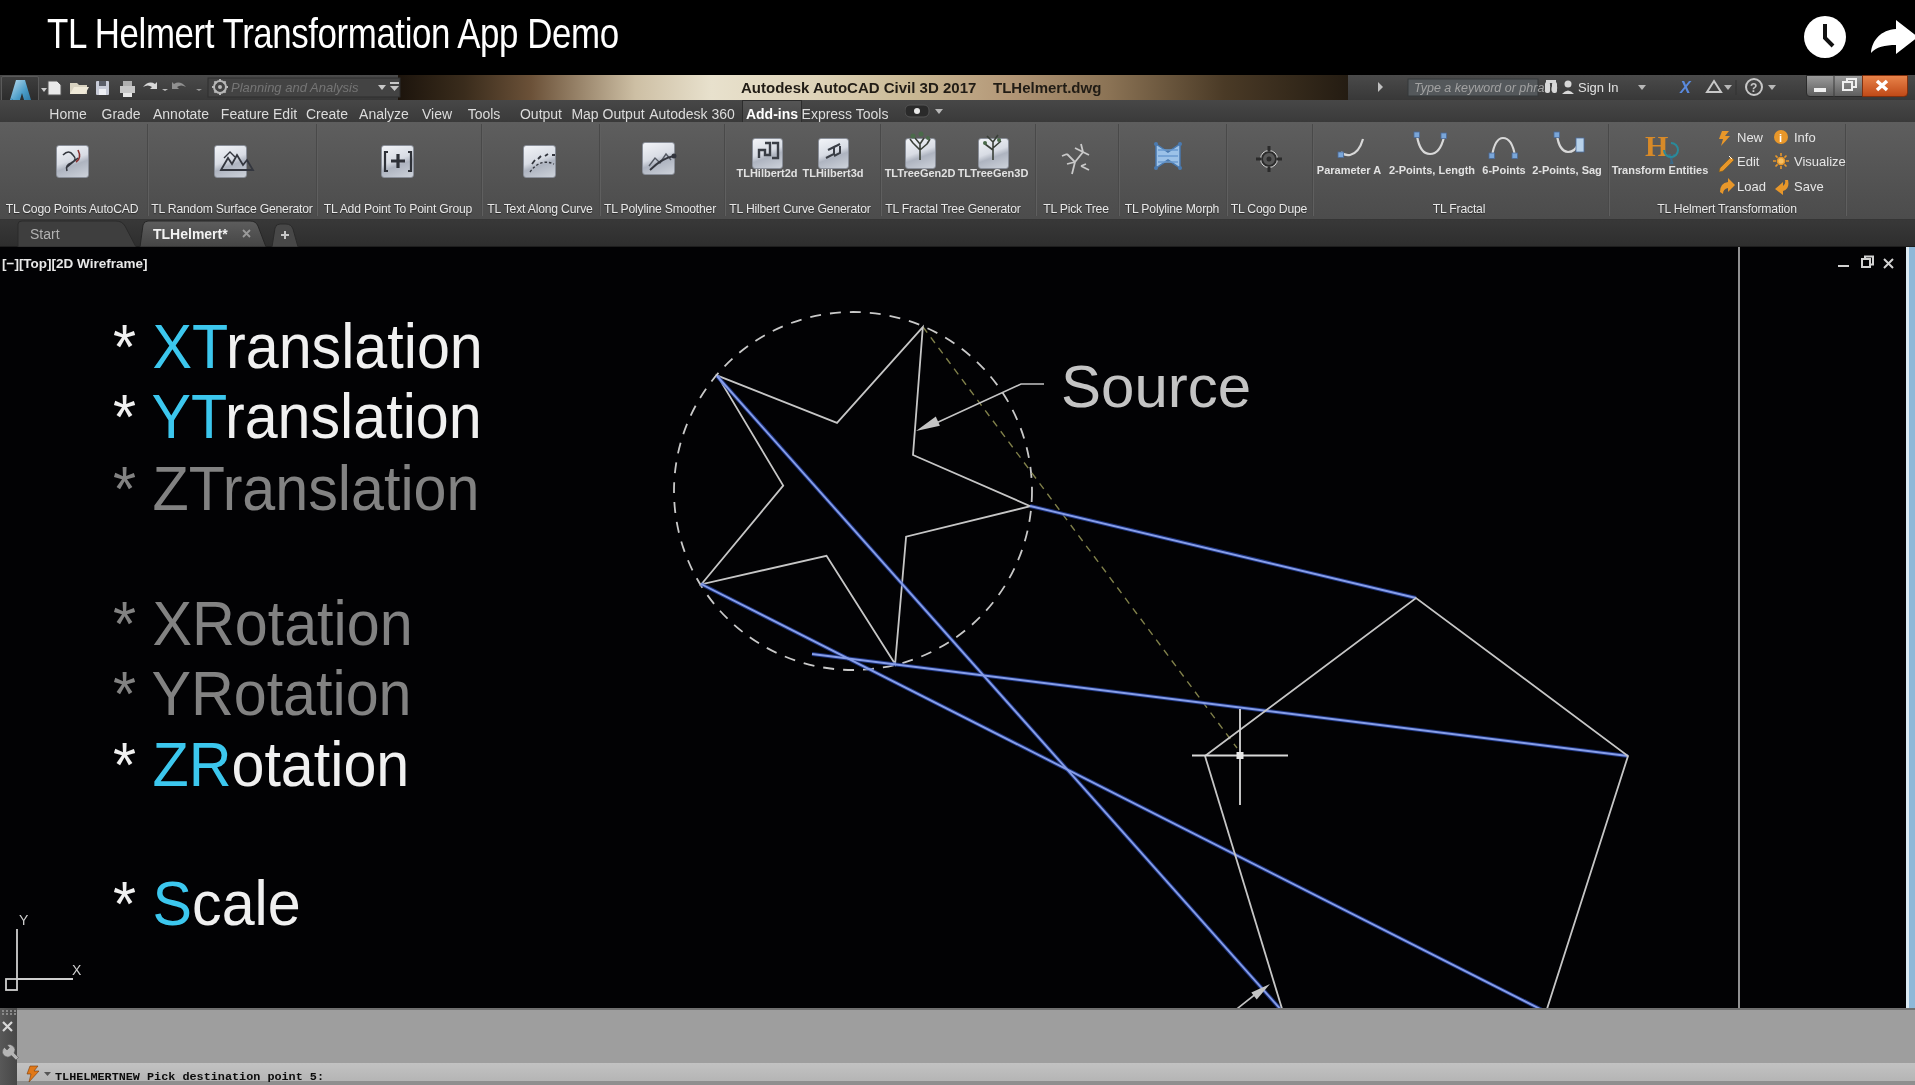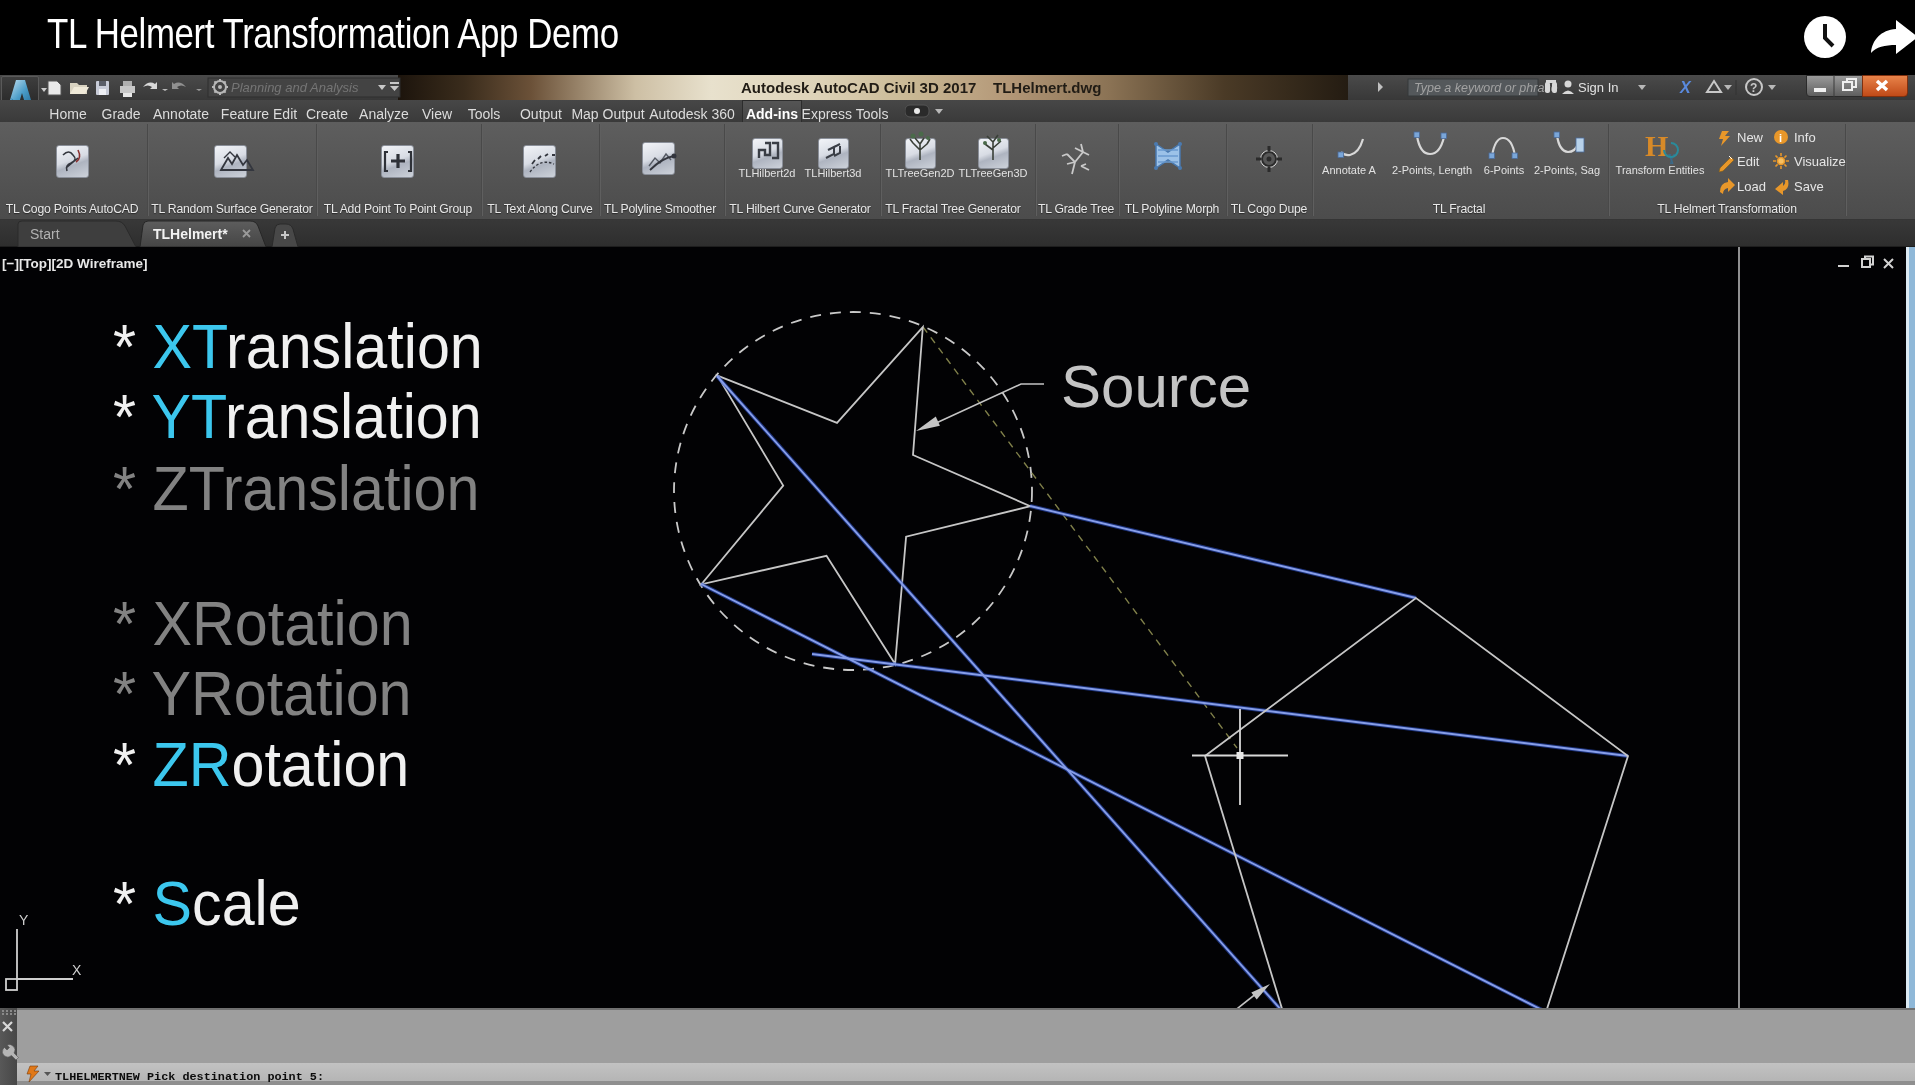--- a/index.html
+++ b/index.html
@@ -17,21 +17,21 @@
 
 #menubar { position:absolute; left:0; top:100px; width:1915px; height:22px; background:linear-gradient(#474747,#3a3a3a); }
 .mi { position:absolute; top:106px; font-size:14px; color:#dcdcdc; white-space:nowrap; transform:translateX(-50%); }
 #addins { position:absolute; left:742px; top:100px; width:60px; height:22px; background:linear-gradient(#555,#464646); border:1px solid #2c2c2c; border-bottom:none; }
 
 #ribbon { position:absolute; left:0; top:122px; width:1915px; height:98px; background:linear-gradient(#5e5e5e,#515151 70%,#4c4c4c); border-bottom:1px solid #353535; }
 .sep { position:absolute; top:124px; width:2px; height:92px; background:linear-gradient(90deg,#3e3e3e,#6a6a6a); }
 .plabel { position:absolute; top:202px; font-size:12.2px; letter-spacing:-0.2px; color:#e8e8e8; white-space:nowrap; transform:translateX(-50%); text-shadow:0 1px 1px #2a2a2a; }
 .bigicon { position:absolute; width:33px; height:33px; border-radius:3px; border:1px solid #8a8f99;
   background:linear-gradient(160deg,#f2f4f8 0%,#d8dce4 45%,#aeb4c0 60%,#cdd2da 100%); }
-.slabel { position:absolute; top:167px; font-size:11px; color:#e2e2e2; white-space:nowrap; transform:translateX(-50%); }
+.slabel { position:absolute; top:167px; font-size:11px; color:#e2e2e2; white-space:nowrap; transform:translateX(-50%);font-weight:bold; }
 
 #filetabs { position:absolute; left:0; top:220px; width:1915px; height:27px; background:linear-gradient(#383838,#2e2e2e); border-bottom:1px solid #1e1e1e; }
 
 #canvas { position:absolute; left:0; top:247px; width:1915px; height:761px; background:#020204; }
 .bigline { position:absolute; left:113px; font-size:63px; line-height:63px; color:#f0f0f0; white-space:nowrap; transform:scaleX(0.94); transform-origin:0 0; }
 .cy { color:#3cc7ee; } .gr { color:#828282; }
 
 #cmd { position:absolute; left:0; top:1008px; width:1915px; height:77px; background:#9e9e9e; border-top:2px solid #707070; }
 #cmdside { position:absolute; left:0; top:1008px; width:17px; height:77px; background:linear-gradient(90deg,#585858,#474747); }
 #cmdhist { position:absolute; left:17px; top:1010px; width:1898px; height:53px; background:#9c9c9c;
@@ -181,30 +181,30 @@
   <div class="bigicon" style="left:818px;top:138px;width:31px;height:31px"></div>
   <div class="bigicon" style="left:905px;top:138px;width:31px;height:31px"></div>
   <div class="bigicon" style="left:978px;top:138px;width:31px;height:31px"></div>
   <div class="plabel" style="left:72px">TL Cogo Points AutoCAD</div>
   <div class="plabel" style="left:232px">TL Random Surface Generator</div>
   <div class="plabel" style="left:398px">TL Add Point To Point Group</div>
   <div class="plabel" style="left:540px">TL Text Along Curve</div>
   <div class="plabel" style="left:660px">TL Polyline Smoother</div>
   <div class="plabel" style="left:800px">TL Hilbert Curve Generator</div>
   <div class="plabel" style="left:953px">TL Fractal Tree Generator</div>
-  <div class="plabel" style="left:1076px">TL Grade Tree</div>
+  <div class="plabel" style="left:1076px">TL Pick Tree</div>
   <div class="plabel" style="left:1172px">TL Polyline Morph</div>
   <div class="plabel" style="left:1269px">TL Cogo Dupe</div>
   <div class="plabel" style="left:1459px">TL Fractal</div>
   <div class="plabel" style="left:1727px">TL Helmert Transformation</div>
   <div class="slabel" style="left:767px">TLHilbert2d</div>
   <div class="slabel" style="left:833px">TLHilbert3d</div>
   <div class="slabel" style="left:920px">TLTreeGen2D</div>
   <div class="slabel" style="left:993px">TLTreeGen3D</div>
-  <div class="slabel" style="left:1349px;top:164px">Annotate A</div>
+  <div class="slabel" style="left:1349px;top:164px">Parameter A</div>
   <div class="slabel" style="left:1432px;top:164px">2-Points, Length</div>
   <div class="slabel" style="left:1504px;top:164px">6-Points</div>
   <div class="slabel" style="left:1567px;top:164px">2-Points, Sag</div>
   <div class="slabel" style="left:1660px;top:164px">Transform Entities</div>
   <svg class="abs" style="left:0;top:122px" width="1915" height="98" viewBox="0 122 1915 98">
 
     <g stroke="#33363e" stroke-width="1.6" fill="none">
       <path d="M63 155 q6 -6 10 0 q5 5 -2 8 q-6 2 -4 8 M66 168 l12 -10"></path>
       <path d="M78 150 q4 8 -2 12" stroke="#8a3030"></path>
       <path d="M221 170 l7 -12 4 6 5 -9 6 10 4 -5 6 10 z" stroke-width="1.8"></path>

